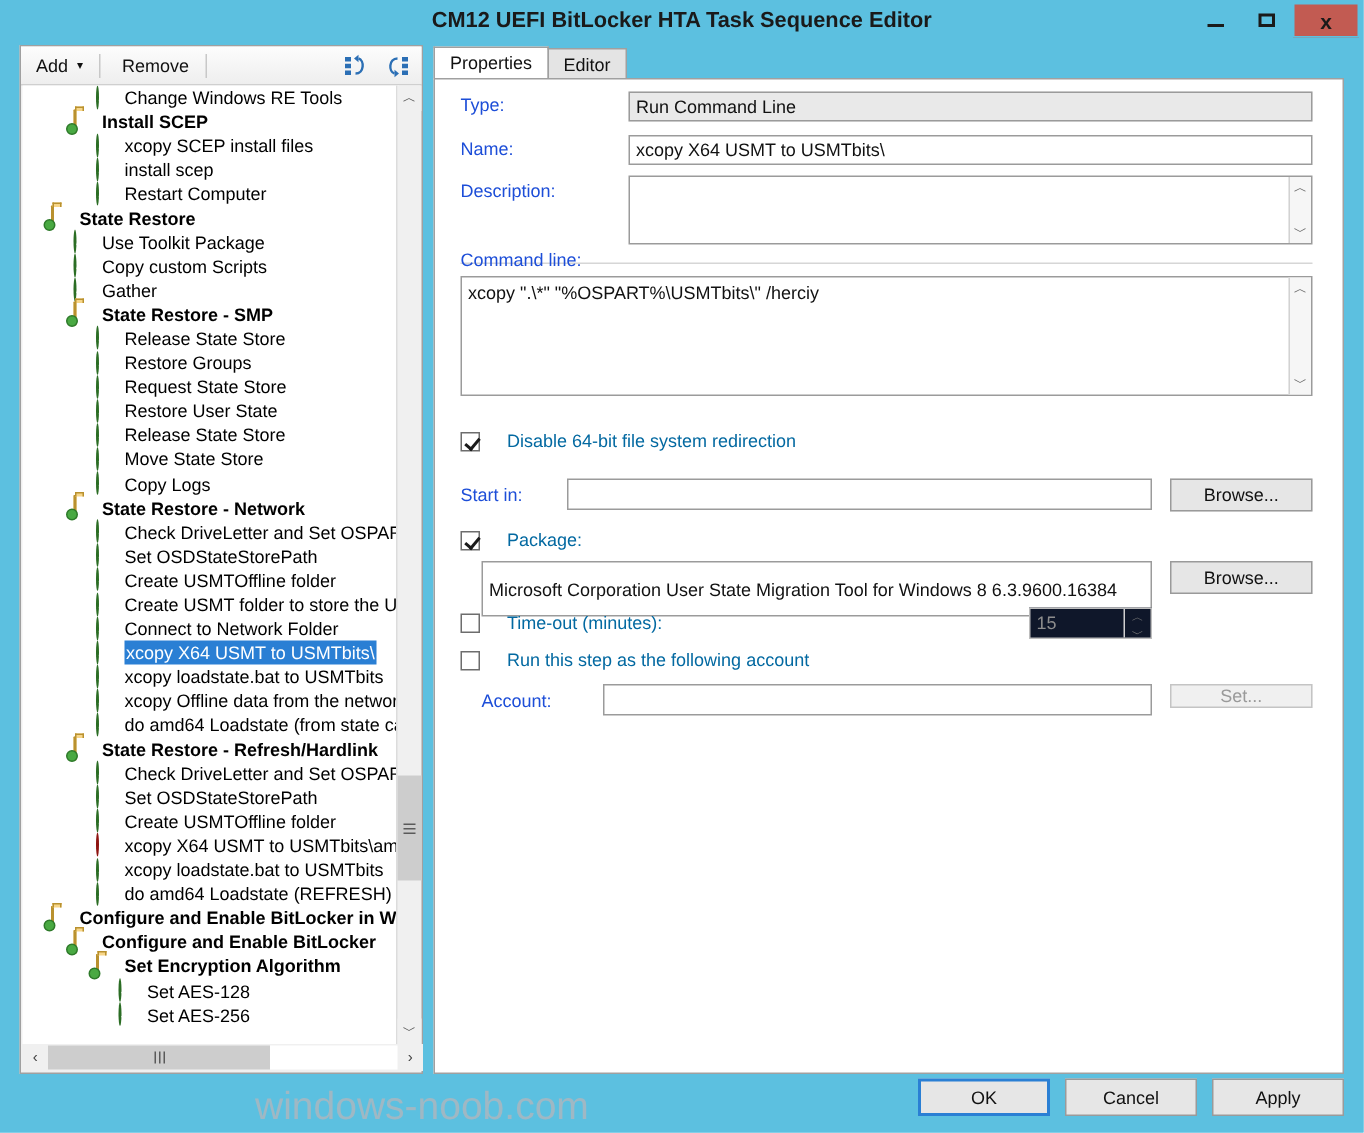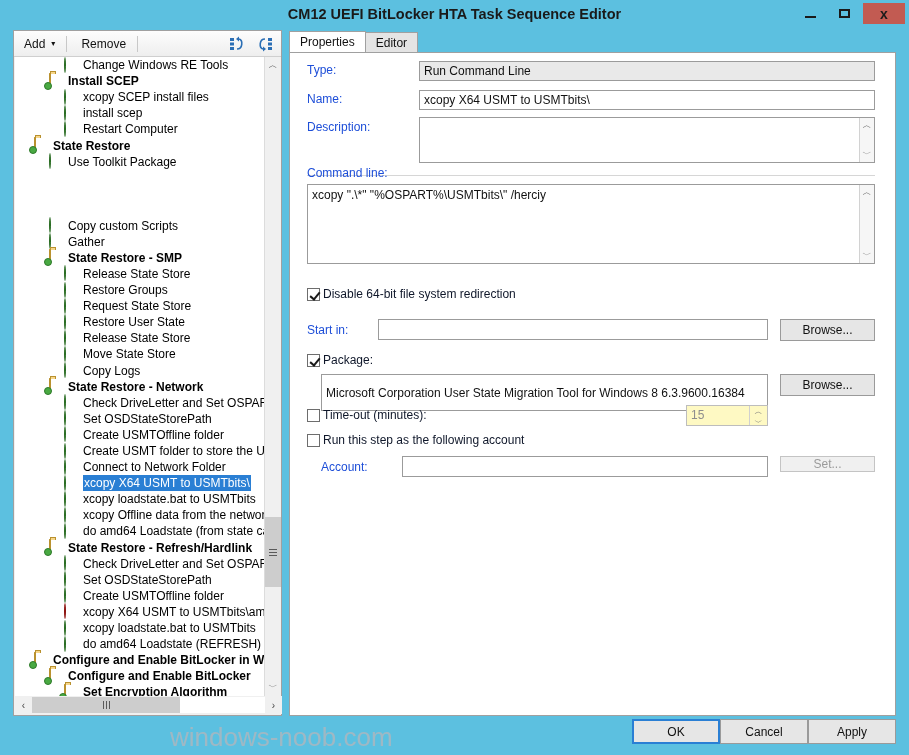--- a/index.html
+++ b/index.html
@@ -156,41 +156,41 @@
   .hr{position:absolute;height:1px;background:#d6d6d6;}
 
   .chk{
     width:13px;height:13px;border:1px solid #6d6d6d;background:#fff;box-sizing:border-box;
     position:relative;flex:0 0 13px;cursor:default;
   }
   .chk.on:after{
     content:"";position:absolute;left:3.5px;top:1px;width:4px;height:8px;
     border:solid #1a1a1a;border-width:0 2px 2px 0;transform:rotate(40deg);
   }
-  .chk-lbl{margin-left:3px;font-size:12px;color:#0f172a;}
+  .chk-lbl{margin-left:18px;font-size:12px;color:#0369a1;}
 
   .btn{
     border:1px solid #9a9a9a;background:#e6e6e6;
     font-family:"Liberation Sans", sans-serif;font-size:12px;color:#111;
     display:flex;align-items:center;justify-content:center;box-sizing:border-box;cursor:default;
   }
   .btn.disabled{color:#9a9a9a;background:#f0f0f0;border-color:#c4c4c4;}
   .btn.focus{border:2px solid #2a7fd4;}
 
-  .spinner{position:absolute;display:flex;border:1px solid #bdbdbd;box-sizing:border-box;background:#fef9c3;}
+  .spinner{position:absolute;display:flex;border:1px solid #bdbdbd;box-sizing:border-box;background:#0f172a;}
   .spin-val{flex:1;padding:2px 4px;font-size:12px;color:#8d8d8d;}
   .spin-btns{width:17px;display:flex;flex-direction:column;border-left:1px solid #d0d0d0;}
   .spin-btns span{flex:1;display:flex;align-items:center;justify-content:center;font-size:8px;color:#7a7a7a;cursor:default;}
 
   
   .watermark{
     position:absolute;left:170px;top:722px;width:330px;
     font-size:26px;color:#9fb8c4;letter-spacing:0px;
   }
-  .footer-btns{position:absolute;right:13px;top:719px;display:flex;align-items:center;}
+  .footer-btns{position:absolute;right:13px;top:719px;display:flex;gap:10px;align-items:center;}
   .footer-btns .btn{width:88px;height:25px;}
 </style>
 </head>
 <body>
 
 <div class="window">
 
   <div class="titlebar">
     <div class="title-text">CM12 UEFI BitLocker HTA Task Sequence Editor</div>
     <div class="winbtns">
@@ -261,21 +261,21 @@
           <span class="lbl">Restart Computer</span>
         </div>
         <div class="trow folder" style="padding-left: 19px;">
           <span class="ico"><span class="ic-folder"></span></span>
           <span class="lbl">State Restore</span>
         </div>
         <div class="trow" style="padding-left: 34px;">
           <span class="ico"><span class="ic-ok"></span></span>
           <span class="lbl">Use Toolkit Package</span>
         </div>
-        <div class="trow" style="padding-left: 34px; margin-top: 48px;">
+        <div class="trow" style="padding-left: 34px;">
           <span class="ico"><span class="ic-ok"></span></span>
           <span class="lbl">Copy custom Scripts</span>
         </div>
         <div class="trow" style="padding-left: 34px;">
           <span class="ico"><span class="ic-ok"></span></span>
           <span class="lbl">Gather</span>
         </div>
         <div class="trow folder" style="padding-left: 34px;">
           <span class="ico"><span class="ic-folder"></span></span>
           <span class="lbl">State Restore - SMP</span>

